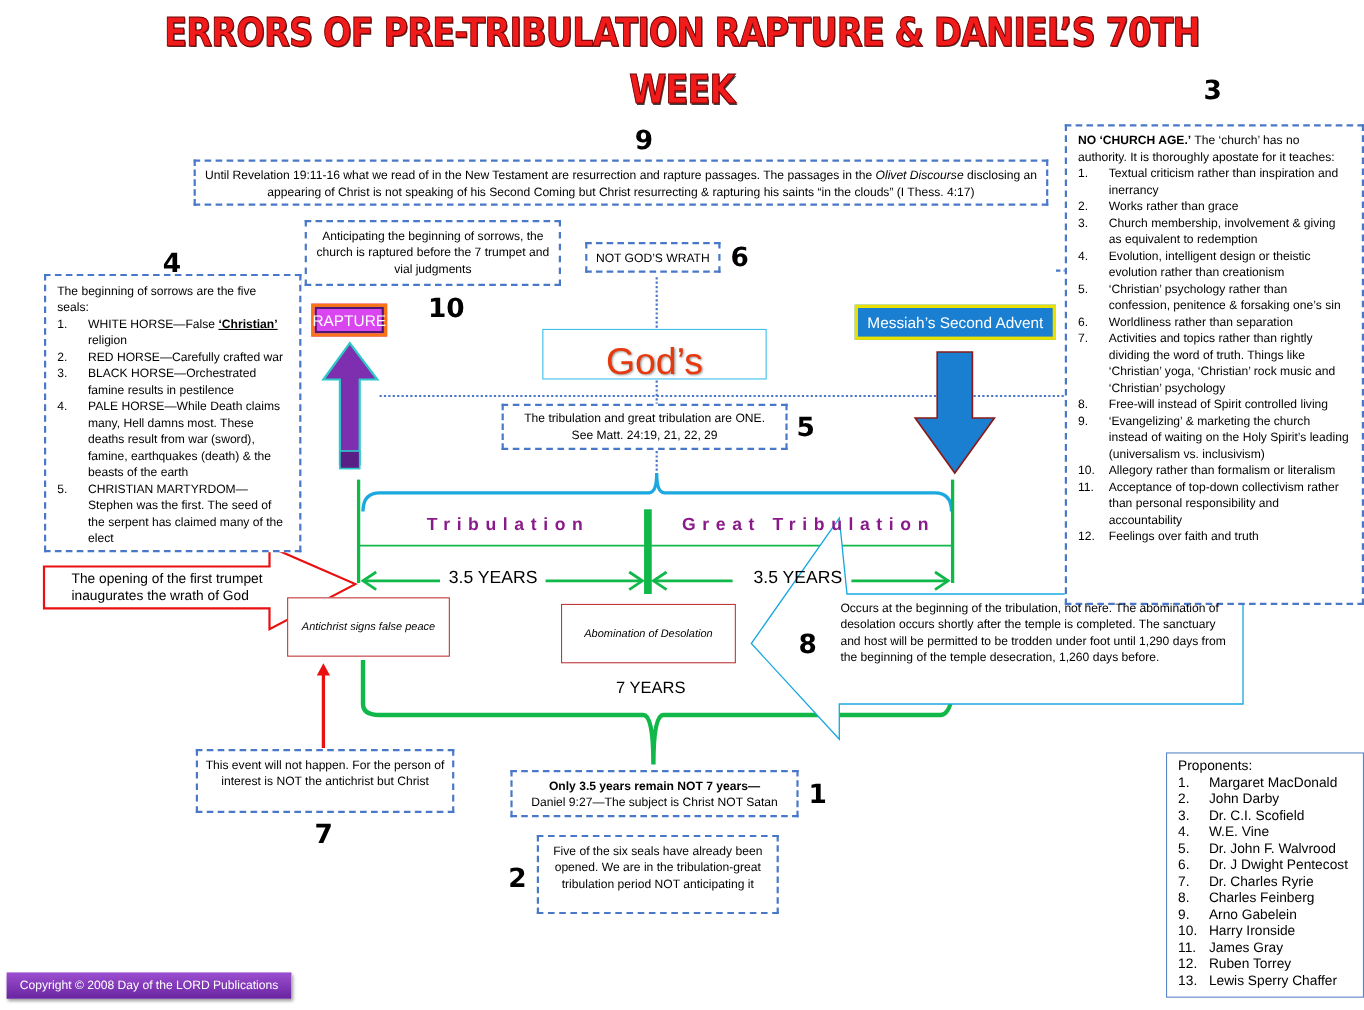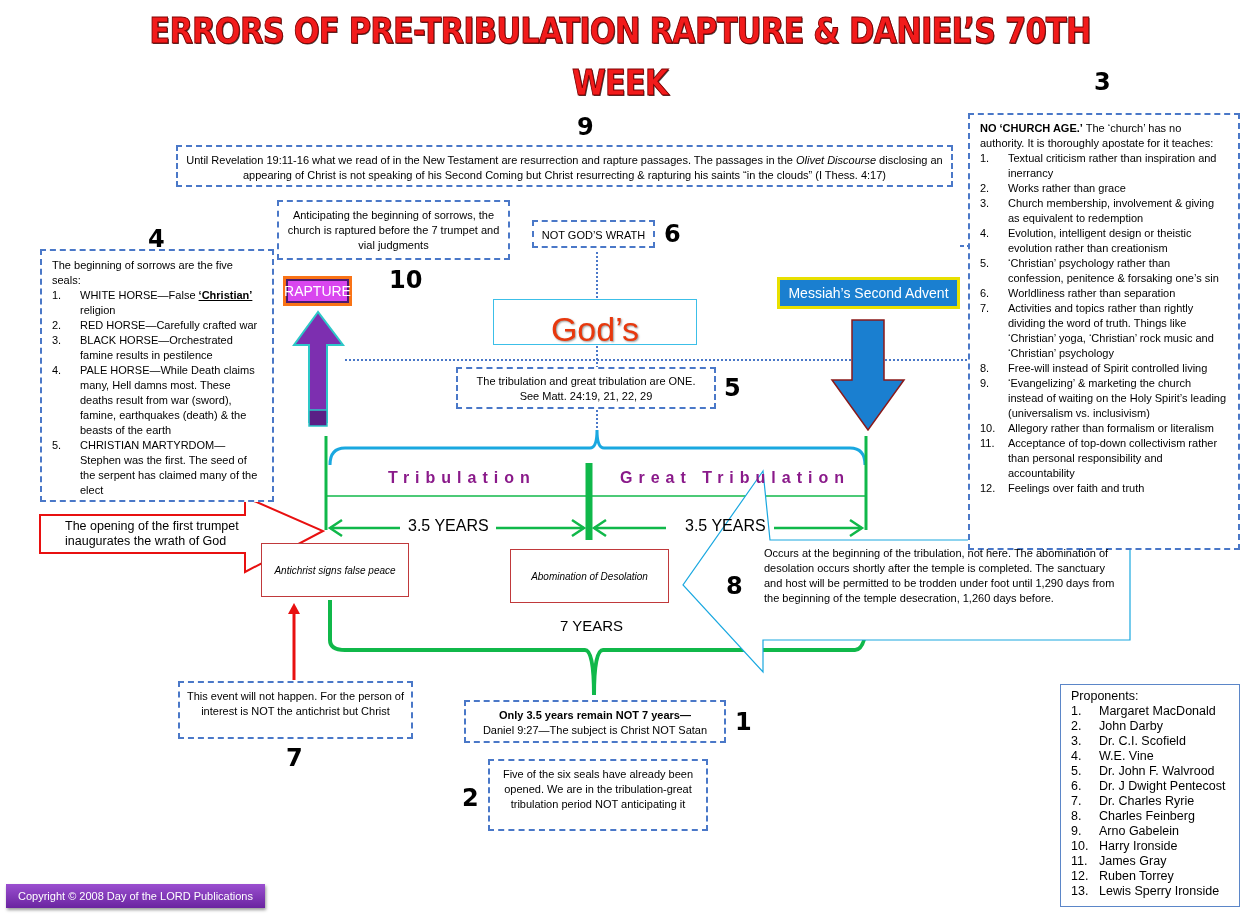--- a/index.html
+++ b/index.html
@@ -251,19 +251,19 @@
       <li>
           <span class="n">11.</span>
           <span>James Gray</span>
         </li>
       <li>
           <span class="n">12.</span>
           <span>Ruben Torrey</span>
         </li>
       <li>
           <span class="n">13.</span>
-          <span>Lewis Sperry Ironside</span>
+          <span>Lewis Sperry Chaffer</span>
         </li>
     </ol>
   </div>
 </div>
 
 <div class="abs" style="left:6px; top:884px; width:259px; height:24px; background:linear-gradient(#9b4fd0,#6a24a0); color:#fff; font-size:11px; display:flex; align-items:center; justify-content:center; box-shadow:1px 2px 3px #999;">Copyright © 2008 Day of the LORD Publications</div>
 
 </body></html>

